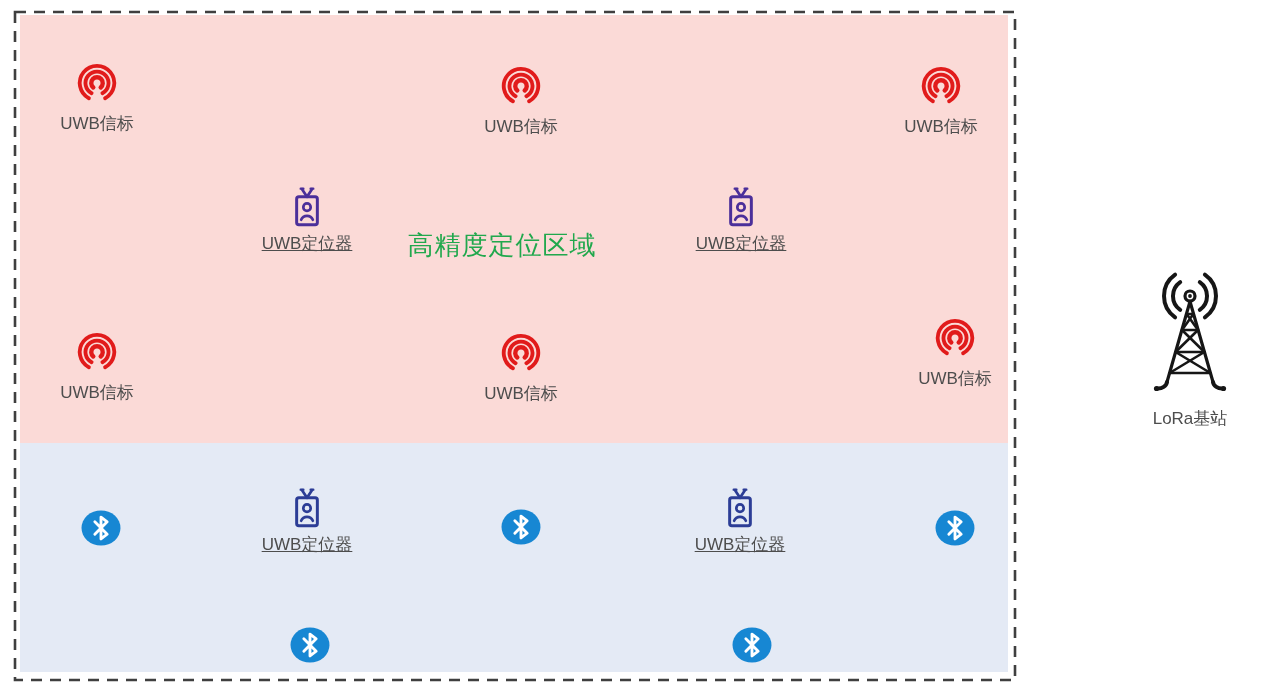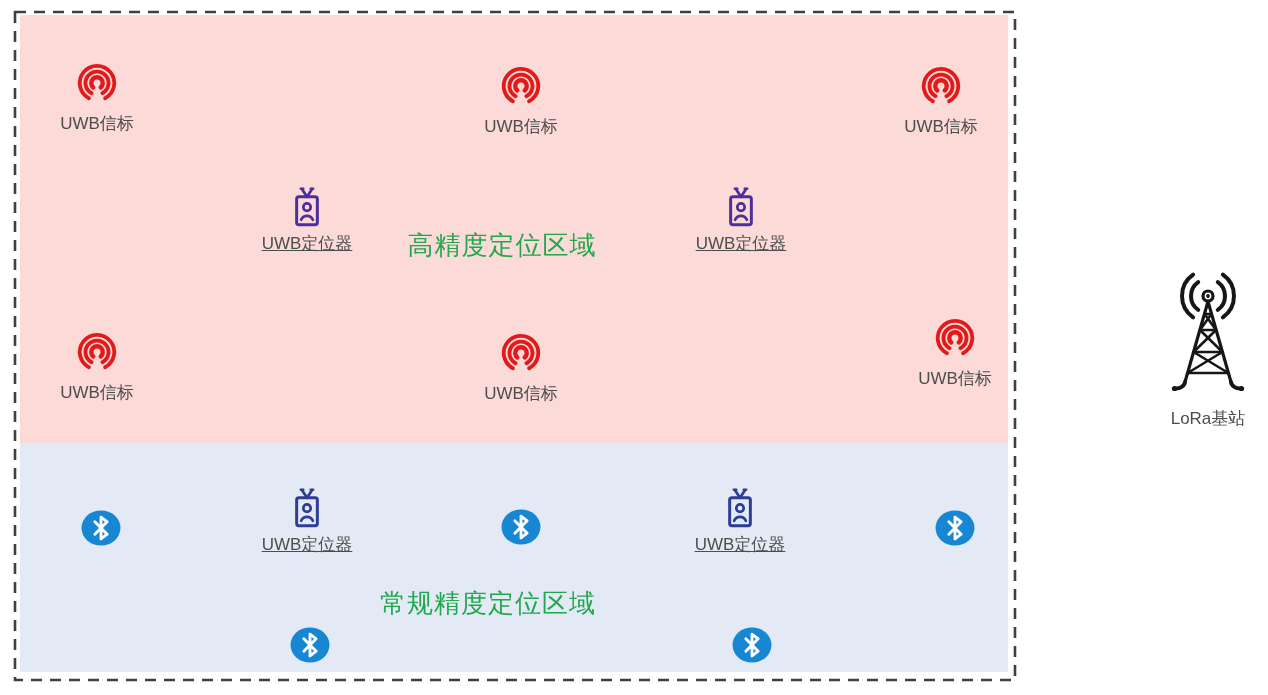--- a/index.html
+++ b/index.html
@@ -15,21 +15,21 @@
   .frame-svg{position:absolute;left:0;top:0;width:1268px;height:695px;pointer-events:none;}
   .node{position:absolute;width:140px;display:flex;flex-direction:column;align-items:center;}
   .node-label{font-size:17px;color:var(--icon-label-gray);margin-top:9px;white-space:nowrap;line-height:1.1;}
   .node.locator .node-label{margin-top:4px;text-decoration:underline;}
   .bt{position:absolute;}
   .region-label{
     position:absolute;transform:translateX(-50%);
     font-size:26px;font-weight:500;letter-spacing:1px;
     color:var(--region-label-green);white-space:nowrap;line-height:1;
   }
-  .side-node{position:absolute;display:flex;flex-direction:column;align-items:center;width:84px;margin-left:18px;}
+  .side-node{position:absolute;display:flex;flex-direction:column;align-items:center;width:84px;}
   .side-node .node-label{margin-top:12px;color:var(--icon-label-gray);font-size:17px;}
   .side-node.engine .node-label{margin-top:6px;}
   .loc-purple{--loc-color:var(--locator-purple);}
   .loc-navy{--loc-color:var(--locator-navy);}
   svg{display:block;}
 </style>
 </head>
 <body>
 
 <svg width="0" height="0" style="position:absolute" aria-hidden="true">
@@ -174,21 +174,20 @@
     <svg width="42" height="38">
         <use href="#sym-bt"></use>
       </svg>
   </div>
   <div class="bt" style="left:731px;top:626px">
     <svg width="42" height="38">
         <use href="#sym-bt"></use>
       </svg>
   </div>
 
-  <div class="region-label" style="left:488px;top:590px">常规精度定位区域</div>
 
   <div class="side-node" style="left:1148px;top:268px">
     <svg width="84" height="130">
         <use href="#sym-tower"></use>
       </svg>
     <span class="node-label">LoRa基站</span>
   </div>
 
 
 </div>

